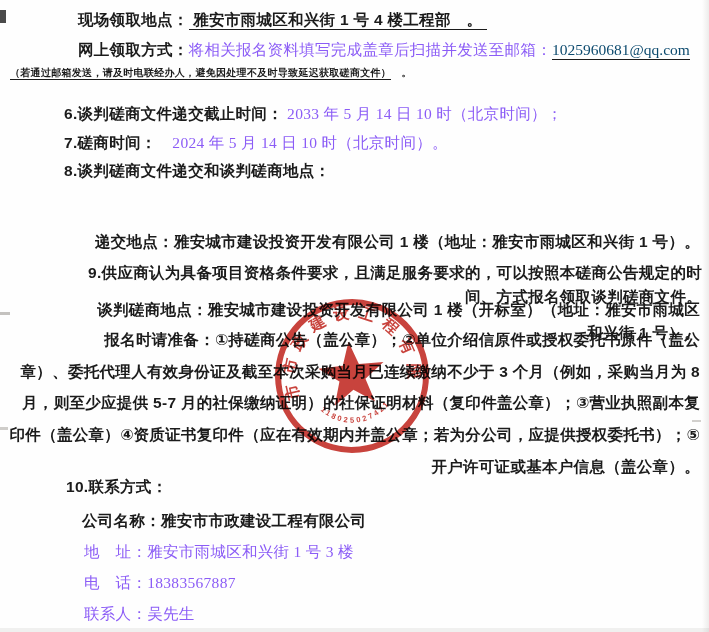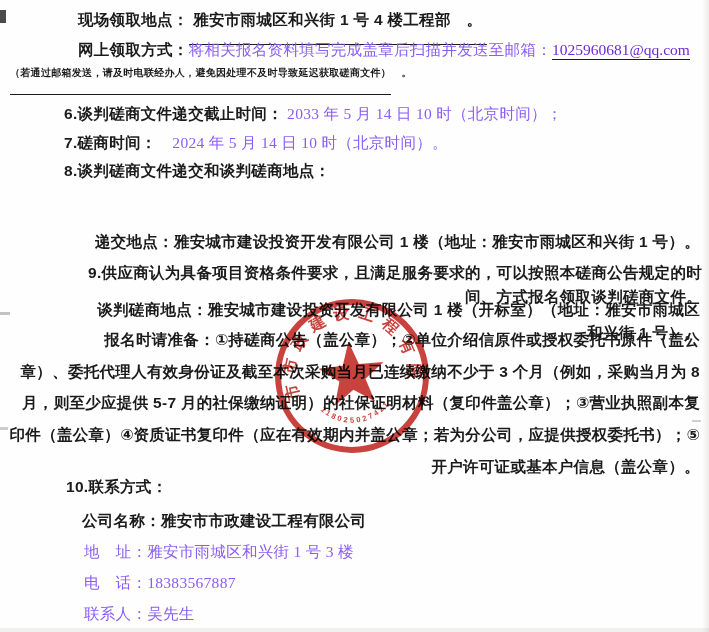--- a/index.html
+++ b/index.html
@@ -5,23 +5,23 @@
   html,body{margin:0;padding:0;background:#ffffff;}
   #page{
     position:relative;width:709px;height:632px;background:#fefefe;overflow:hidden;
     font-family:"Liberation Serif","DejaVu Serif",serif;font-size:15.5px;color:#222;
   }
   .line{position:absolute;white-space:pre;margin:0;}
   .para{position:absolute;margin:0;text-align:justify;white-space:pre-wrap;}
   .para p{margin:0;text-indent:74px;}
   .hei{font-family:"Liberation Sans","DejaVu Sans",sans-serif;font-weight:700;color:#1b1b1b;letter-spacing:.3px;text-align:right;}
   .song{font-family:"Liberation Serif","DejaVu Serif",serif;font-weight:400;color:#8b5cf6;letter-spacing:.3px;}
-  .u{border-bottom:1.6px solid #1b1b1b;padding-bottom:16px;}
+  .u{border-bottom:1.6px solid #1b1b1b;padding-bottom:1px;}
   .uthin{border-bottom:1.2px solid #1b1b1b;padding-bottom:1px;}
-  .email{font-family:"Liberation Serif","DejaVu Serif",serif;font-weight:400;color:#6d28d9;}
+  .email{font-family:"Liberation Serif","DejaVu Serif",serif;font-weight:400;color:#0c4a6e;}
 
   .l-onsite{left:78px;top:10px;}
   .l-online{left:78px;top:40px;}
   .l-note{left:10px;top:66px;font-size:10px;}
   .l-i6{left:64px;top:104px;}
   .l-i7{left:64px;top:133px;}
   .l-i8{left:64px;top:161px;}
   .blk8{left:8px;top:186px;width:692px;line-height:22.6px;}
   .blk9{left:8px;top:261px;width:694px;line-height:24px;text-indent:56px;}
   .blkprep{left:8px;top:324px;width:692px;line-height:31.7px;text-indent:92px;}

